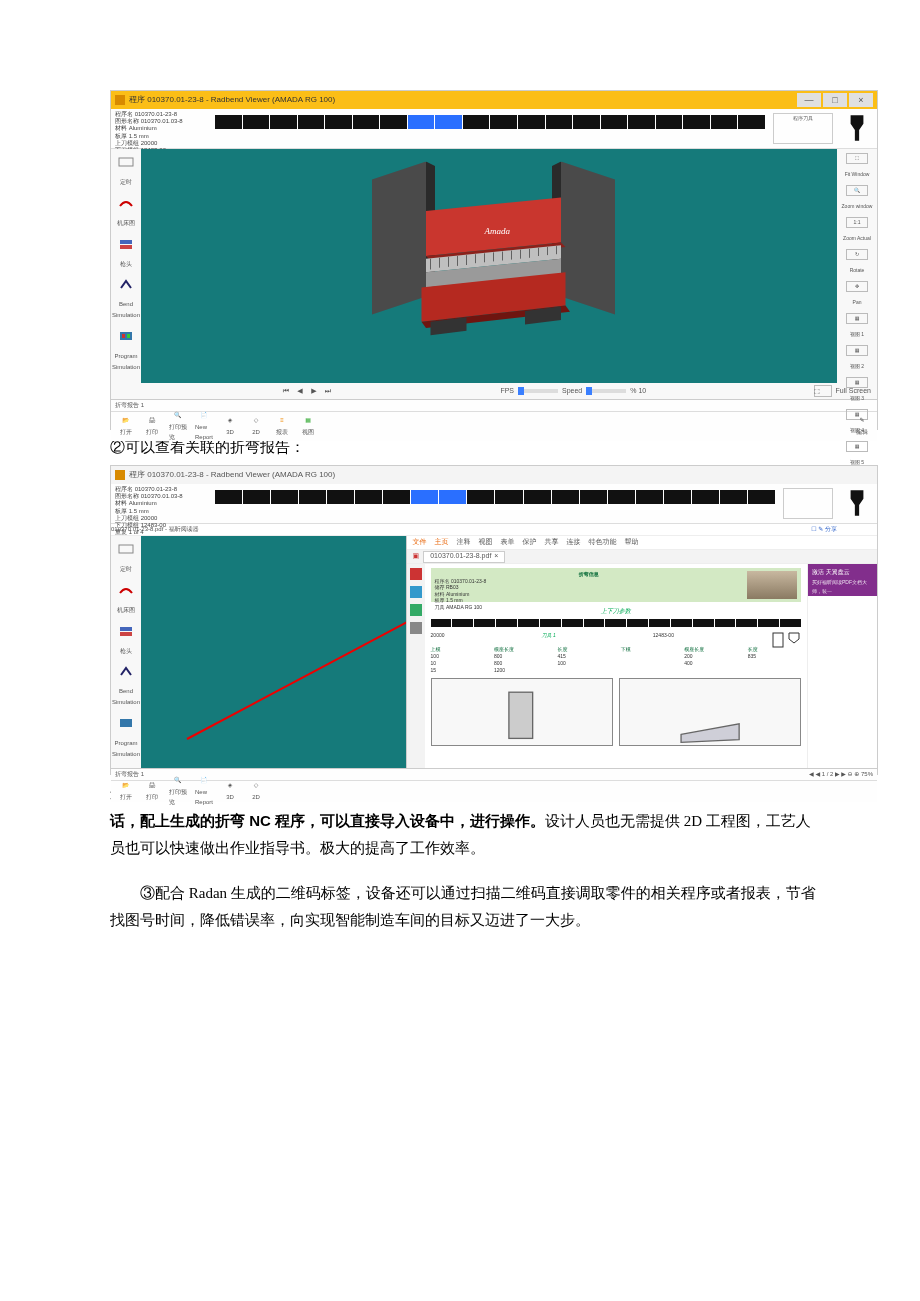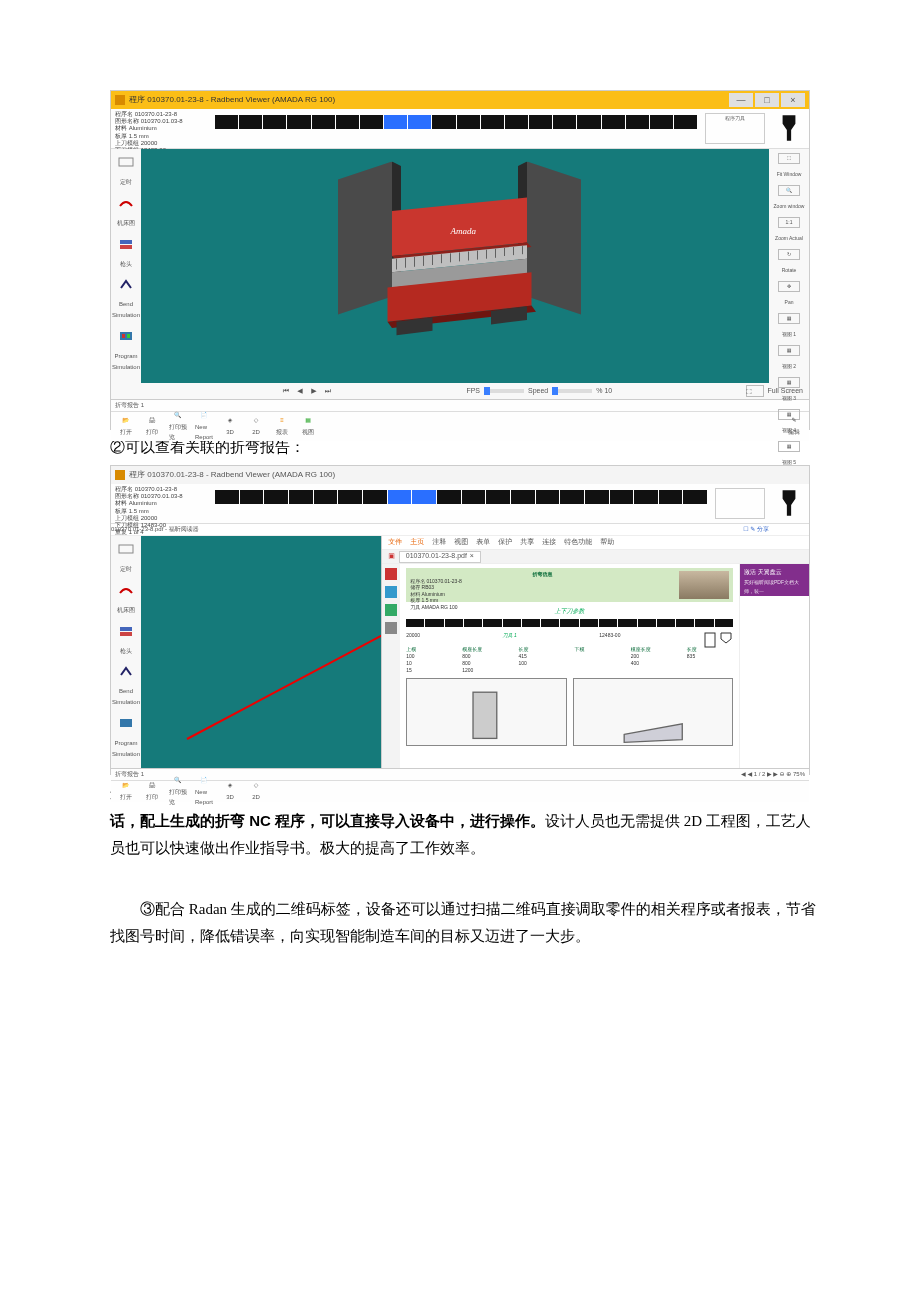--- a/index.html
+++ b/index.html
@@ -7,21 +7,21 @@
     font-family: "SimSun", "Songti SC", serif;
     background: #fff;
     width: 920px;
     margin: 0 auto;
     padding: 90px 100px 60px 110px;
     font-size: 15px;
     line-height: 1.8;
     color: #000;
   }
   .screenshot {
-    width: 700px;
+    width: 768px;
     background: #5eead4;
     border: 1px solid #ccc;
     position: relative;
     margin-bottom: 4px;
   }
   .ss1 { height: 340px; }
   .ss2 { height: 310px; margin-top: 4px; }
   .titlebar {
     height: 18px;
     display: flex;
@@ -161,21 +161,21 @@
     height: 2px;
     background: #e00;
     transform-origin: left center;
     transform: rotate(-28deg);
     left: 46px;
     bottom: 28px;
   }
   .caption { margin: 2px 0 4px 0; }
   .para { text-indent: 0; margin-top: 0; }
   .para-bold { font-weight: bold; font-family: "SimHei", "Heiti SC", sans-serif; }
-  .para3 { text-indent: 2em; margin-top: 34px; }
+  .para3 { text-indent: 2em; margin-top: 18px; }
 </style>
 </head>
 <body>
 
 <div class="screenshot ss1">
   <div class="titlebar">
     <span style="width:10px;height:10px;background:#d88a00;margin-right:4px;"></span>
     <span>程序 010370.01-23-8 - Radbend Viewer (AMADA RG 100)</span>
     <div class="titlebar-btns">
       <div class="tbtn min">—</div>

